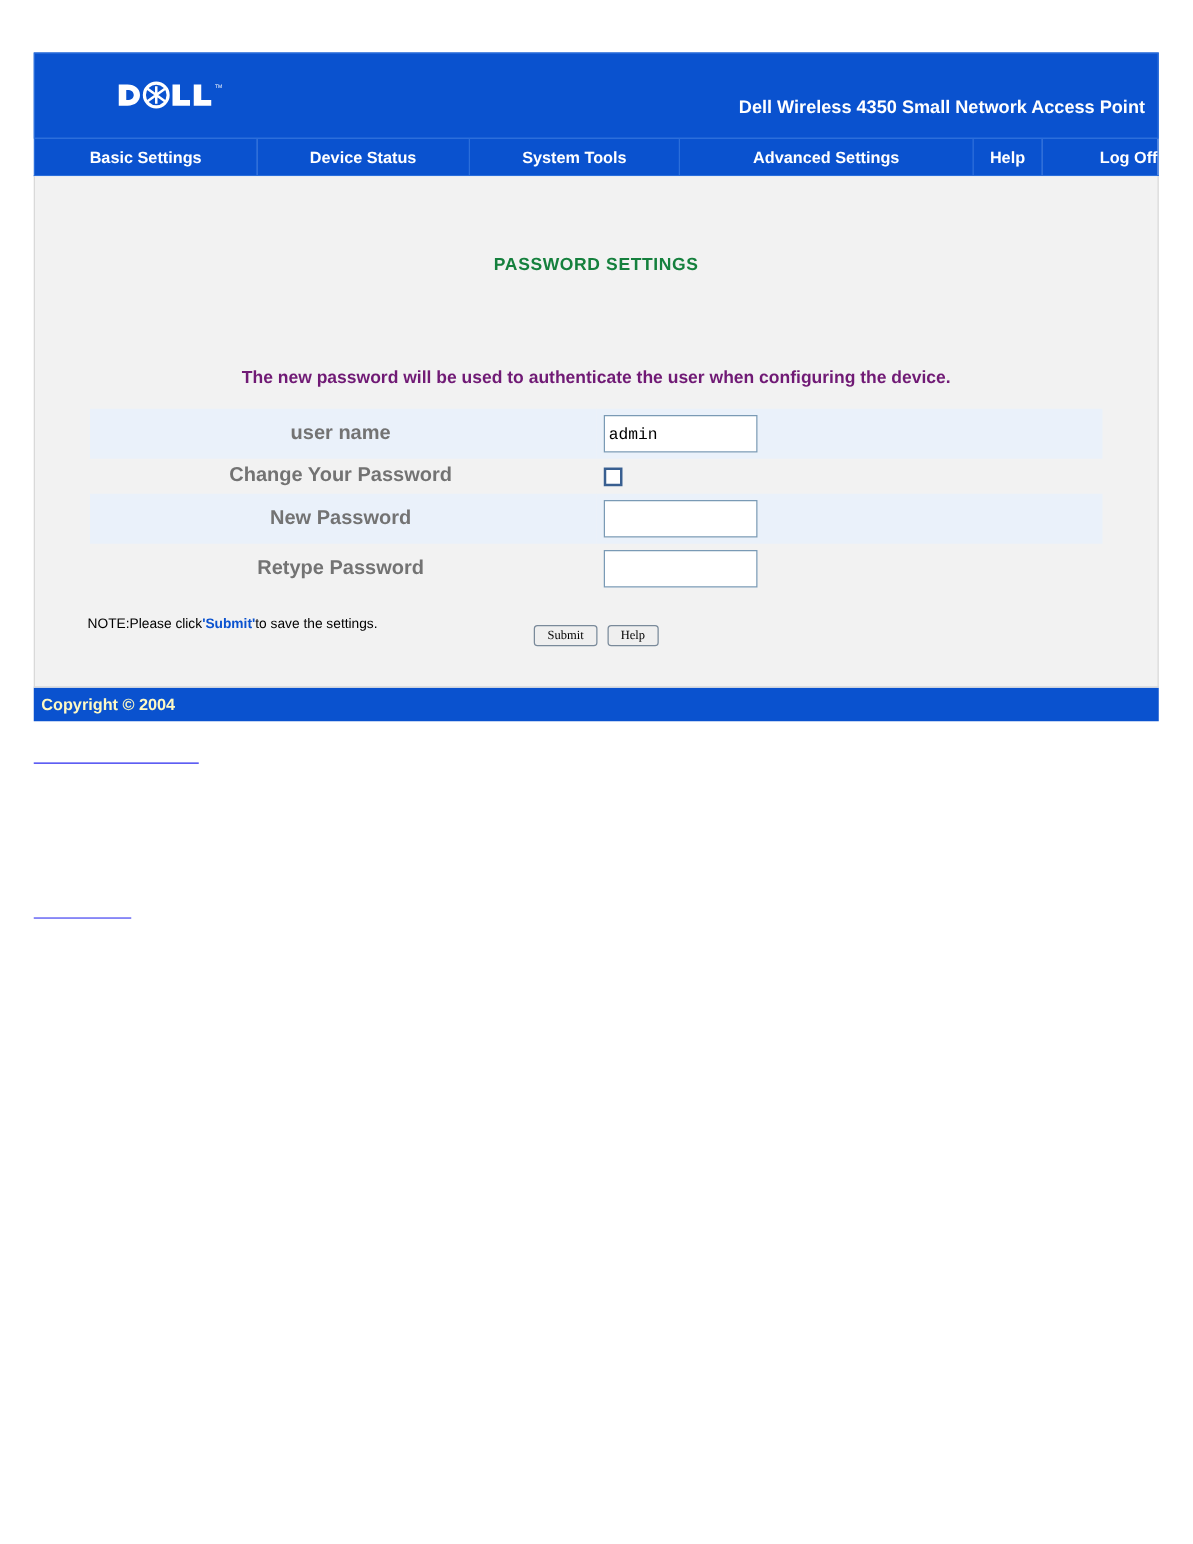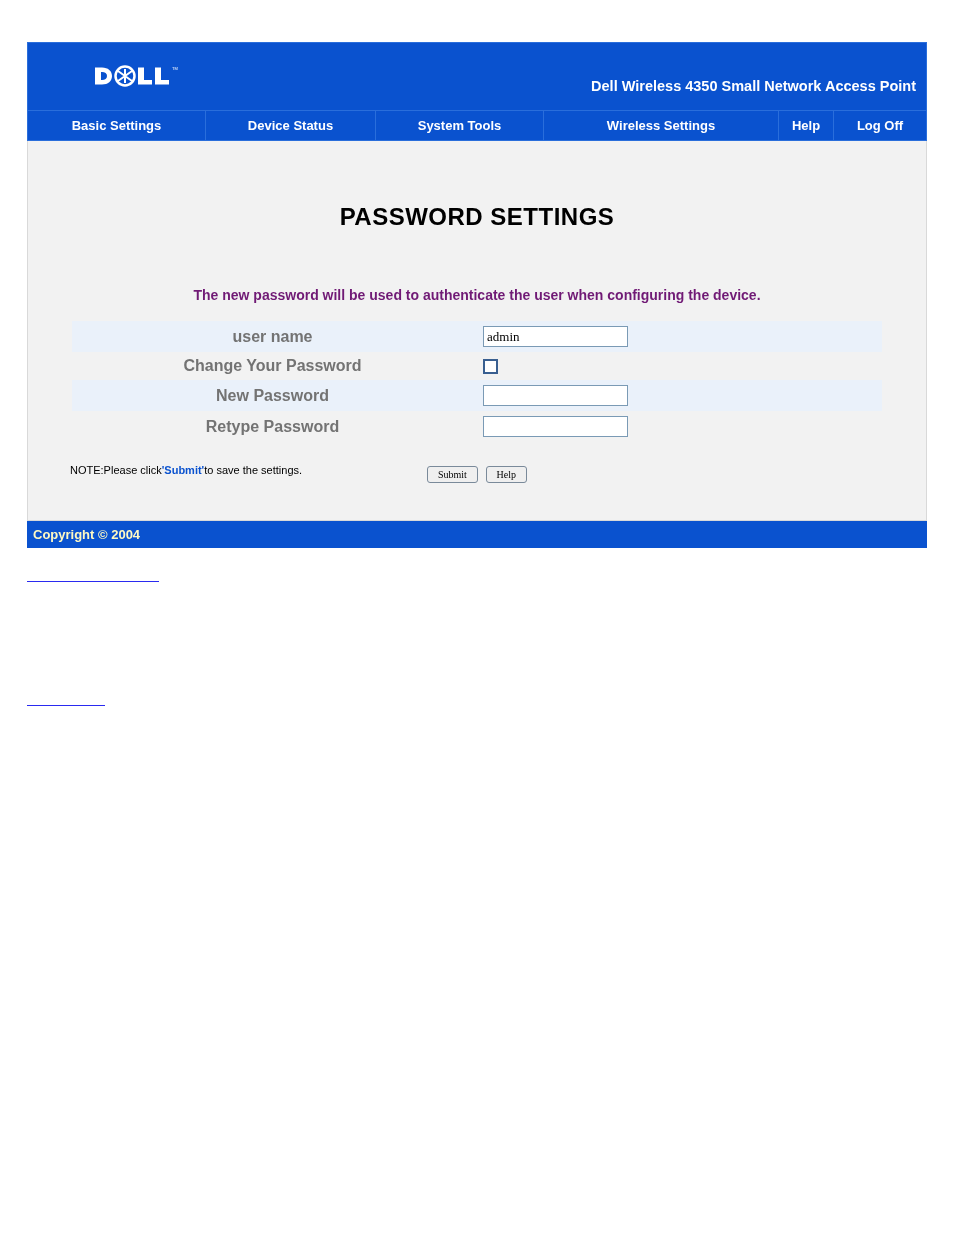--- a/index.html
+++ b/index.html
@@ -49,36 +49,36 @@
       padding: 7px 0;
       border-right: 1px solid #2a6edb;
       cursor: pointer;
     }
     .nav-item:last-child { border-right: none; }
     .nav-basic { flex: 0 0 178px; }
     .nav-status { flex: 0 0 170px; }
     .nav-tools { flex: 0 0 168px; }
     .nav-advanced { flex: 0 0 235px; }
     .nav-help { flex: 0 0 55px; }
-    .nav-logoff { flex: 1 1 auto; }
+    .nav-logoff { flex: 1 1 auto; text-align: right; }
     .content {
       background: #f2f2f2;
       border: 1px solid #d9d9d9;
       border-top: none;
       min-height: 380px;
       padding: 62px 44px 24px;
       position: relative;
     }
     .page-title {
       text-align: center;
-      color: #000000;
-      font-size: 24px;
+      color: #15803d;
+      font-size: 14px;
       font-weight: bold;
       letter-spacing: 0.5px;
-      margin-bottom: 56px;
+      margin-bottom: 74px;
     }
     .instruction {
       text-align: center;
       color: #701a75;
       font-weight: bold;
       font-size: 14px;
       margin-bottom: 18px;
     }
     .form-table {
       width: 100%;
@@ -89,27 +89,27 @@
     .label-cell {
       width: 50%;
       text-align: center;
       color: #737373;
       font-weight: bold;
       font-size: 16px;
       padding-right: 10px !important;
     }
     .input-cell { width: 50%; }
     .text-input {
-      width: 145px;
+      width: 123px;
       height: 21px;
       border: 1px solid #7a9ab5;
       background: #ffffff;
-      font-family: Liberation Serif, serif;
-      font-size: 13px;
-      padding: 1px 3px;
+      font-family: Liberation Mono, monospace;
+      font-size: 13px;
+      padding: 14px 3px;
     }
     .checkbox-box {
       width: 15px;
       height: 15px;
       border: 2px solid #395f90;
       background: #ffffff;
       display: inline-block;
       vertical-align: middle;
       cursor: pointer;
     }
@@ -173,21 +173,21 @@
         </g>
       </svg>
     </div>
     <div class="device-title">Dell Wireless 4350 Small Network Access Point</div>
   </div>
 
   <div class="nav">
     <div class="nav-item nav-basic">Basic Settings</div>
     <div class="nav-item nav-status">Device Status</div>
     <div class="nav-item nav-tools">System Tools</div>
-    <div class="nav-item nav-advanced">Wireless Settings</div>
+    <div class="nav-item nav-advanced">Advanced Settings</div>
     <div class="nav-item nav-help">Help</div>
     <div class="nav-item nav-logoff">Log Off</div>
   </div>
 
   <div class="content">
     <div class="page-title">PASSWORD SETTINGS</div>
     <div class="instruction">The new password will be used to authenticate the user when configuring the device.</div>
 
     <table class="form-table">
       <tbody>

